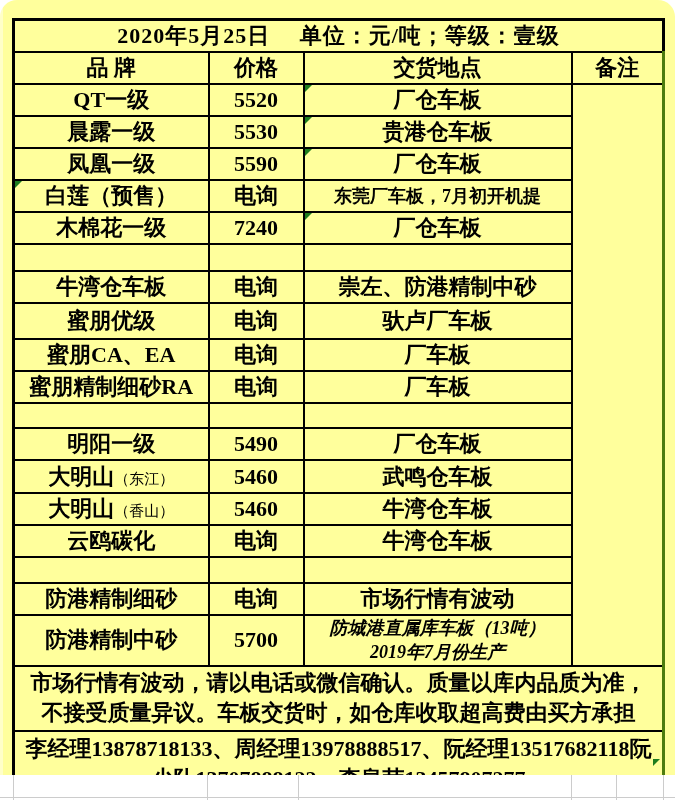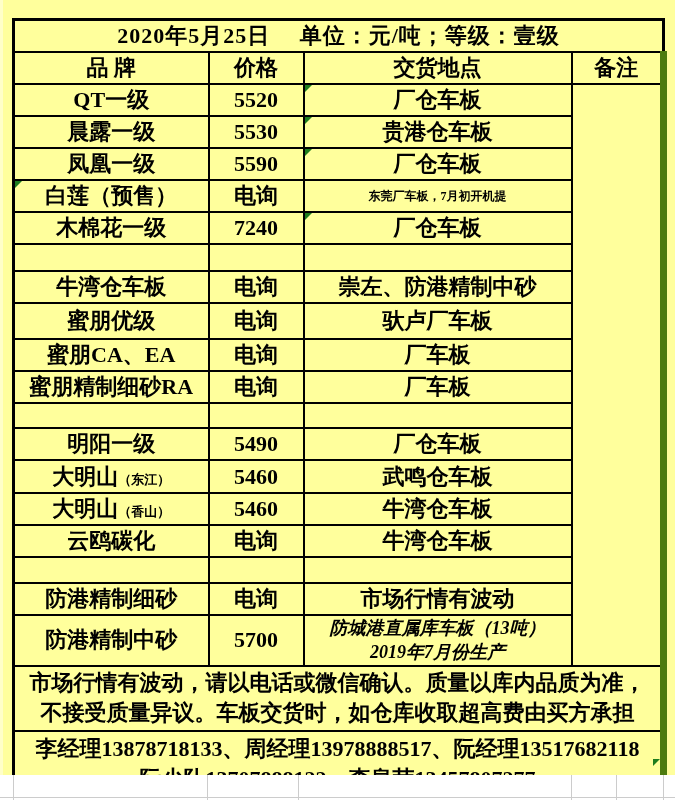--- a/index.html
+++ b/index.html
@@ -1,29 +1,29 @@
 <!DOCTYPE html>
 <html><head>
 <meta charset="utf-8">
 <style>
   html,body{margin:0;padding:0;}
   body{width:675px;height:800px;overflow:hidden;
        font-family:"Liberation Serif","DejaVu Serif",serif;}
-  #sheet{position:relative;width:675px;height:800px;background:#ffff9c;}
+  #sheet{position:relative;width:675px;height:800px;background:#ffff9c;border-radius:17px;}
   #left-sliver{position:absolute;left:0;top:0;width:3px;height:775px;
        background:rgba(255,255,255,0.45);}
   table.price{position:absolute;left:12px;top:18px;border-collapse:collapse;
        table-layout:fixed;width:650px;border:3px solid #000;}
   td{border:2px solid #000;text-align:center;vertical-align:middle;
      padding:0;font-weight:bold;font-size:22px;color:#000;position:relative;
      overflow:hidden;}
   td.title-cell{font-size:22px;letter-spacing:1px;}
-  td.small-loc{font-size:12px;}
-  td.remark-col{border-right:7px solid #4d7c0f;}
-  .brand-note{font-size:13px;font-weight:bold;}
+  td.small-loc{font-size:18px;}
+  td.remark-col{border-right:3px solid #4d7c0f;}
+  .brand-note{font-size:15px;font-weight:normal;}
   .two-line{font-size:18px;line-height:1.35;font-style:italic;}
   .notice-cell{font-size:22px;line-height:1.4;padding:1px 6px;}
   .contacts-cell{font-size:22px;line-height:1.35;padding:2px 10px;}
   .tri{position:absolute;top:0;left:0;width:0;height:0;
        border-top:7px solid #1e7d1e;border-right:7px solid transparent;}
   
   #grid-strip{position:absolute;left:0;top:775px;width:675px;height:25px;
        background:#ffffff;}
   .vline{position:absolute;top:0;width:1px;height:25px;background:#cccccc;}
   .hline{position:absolute;left:0;top:22px;width:675px;height:1px;background:#cccccc;}

